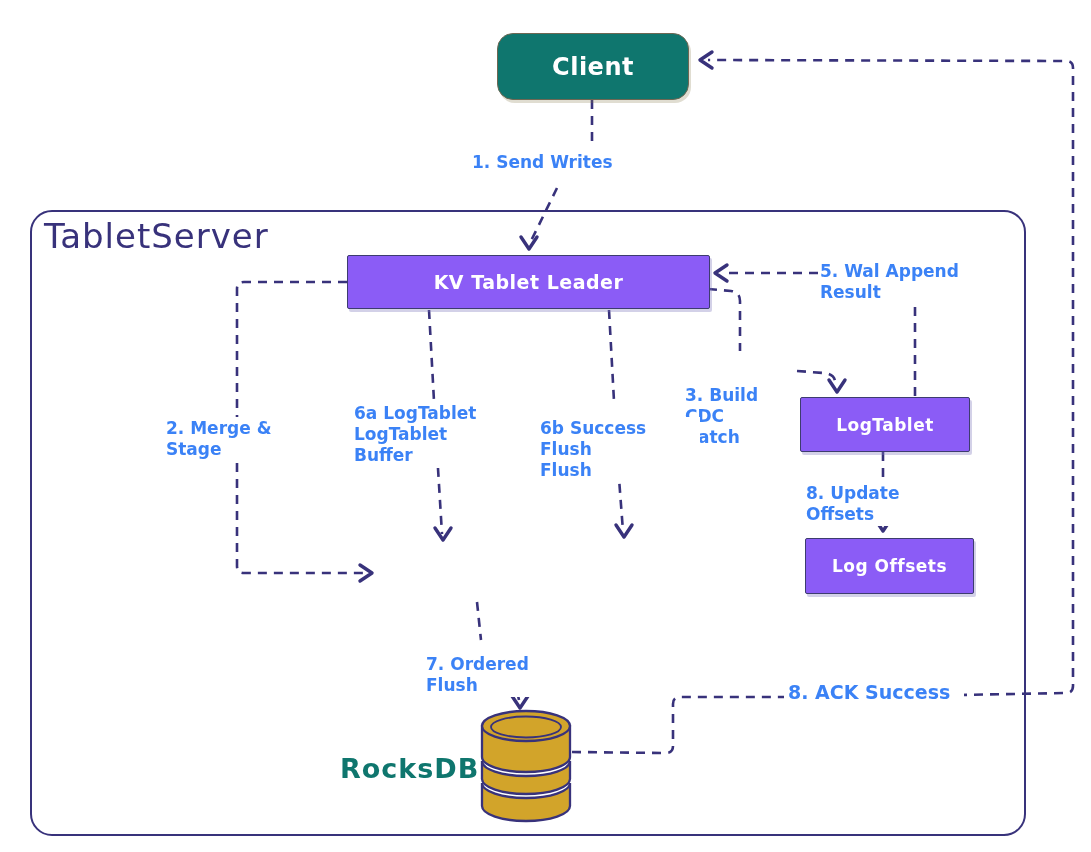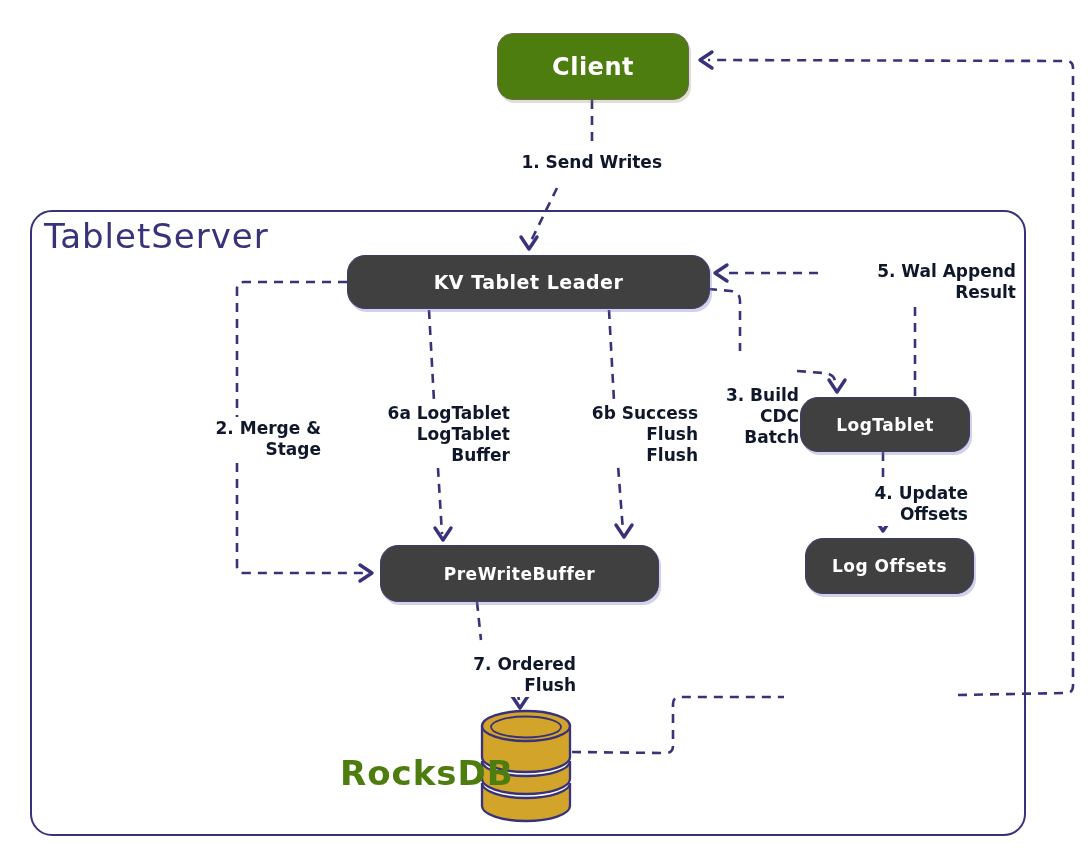--- a/index.html
+++ b/index.html
@@ -16,45 +16,45 @@
   
   svg.wires{position:absolute;left:0;top:0;z-index:2;}
   .wire{fill:none;stroke:#38327b;stroke-width:2.6;stroke-dasharray:9 7;}
   .head{fill:none;stroke:#38327b;stroke-width:3.4;stroke-linecap:round;stroke-linejoin:round;}
   .cyl{fill:#d2a42a;stroke:#38327b;stroke-width:2.3;}
   .cyl-inner{fill:none;stroke:#38327b;stroke-width:1.8;}
 
   
   .node{position:absolute;display:flex;align-items:center;justify-content:center;
         color:#ffffff;font-weight:700;z-index:4;letter-spacing:.5px;}
-  .node.cyan{background:#404040;border:1.6px solid #3d3c6f;border-radius:18px;
+  .node.cyan{background:#8b5cf6;border:1.6px solid #3d3c6f;border-radius:2px;
              box-shadow:2px 3px 0 rgba(130,124,190,.35);}
-  .node.gold{background:#4d7c0f;border:1.6px solid #6e6753;border-radius:16px;
+  .node.gold{background:#0f766e;border:1.6px solid #6e6753;border-radius:16px;
              box-shadow:2px 3px 0 rgba(130,120,70,.25);}
   .n-client{left:497px;top:33px;width:190px;height:65px;font-size:24px;}
   .n-kv{left:347px;top:255px;width:361px;height:52px;font-size:19px;}
   .n-logtab{left:800px;top:397px;width:168px;height:53px;font-size:17px;}
   .n-logoff{left:805px;top:538px;width:167px;height:54px;font-size:17px;}
   .n-pwb{left:380px;top:545px;width:277px;height:55px;font-size:17px;}
 
   
-  .elabel{position:absolute;z-index:3;background:#ffffff;text-align:right;
-          font-size:17px;font-weight:700;color:#0f172a;line-height:21px;padding:1px 2px;}
+  .elabel{position:absolute;z-index:3;background:#ffffff;text-align:left;
+          font-size:17px;font-weight:700;color:#3b82f6;line-height:21px;padding:1px 2px;}
   .l1{left:470px;top:151px;width:190px;}
   .l2{left:164px;top:417px;width:155px;}
   .l3{left:683px;top:348px;width:114px;margin-top:36px;}
   .l4{left:804px;top:482px;width:162px;}
   .l5{left:818px;top:260px;width:196px;}
   .l6a{left:352px;top:402px;width:156px;}
-  .l6b{left:538px;top:402px;width:158px;}
+  .l6b{left:538px;top:417px;width:158px;}
   .l7{left:424px;top:653px;width:150px;}
   .l8{left:786px;top:681px;width:174px;font-size:19px;}
 
   .rocks-label{position:absolute;left:340px;top:753px;width:138px;text-align:center;
-               font-size:34px;font-weight:700;color:#4d7c0f;z-index:3;letter-spacing:1px;}
+               font-size:27px;font-weight:700;color:#0f766e;z-index:3;letter-spacing:1px;}
 </style>
 </head>
 <body>
 
 <div class="stage">
 
   <div class="ts-box"></div>
   <div class="ts-title">TabletServer</div>
 
   <svg class="wires" width="1091" height="852" viewBox="0 0 1091 852">
@@ -120,43 +120,41 @@
       <ellipse class="cyl-inner" cx="526" cy="727" rx="35" ry="10.5"></ellipse>
     </g>
   </svg>
 
   <div class="elabel l1">1. Send Writes</div>
   <div class="elabel l2">2. Merge &amp; Stage</div>
   <div class="elabel l3">
     <div>3. Build CDC</div>
     <div>Batch</div>
   </div>
-  <div class="elabel l4">4. Update Offsets</div>
+  <div class="elabel l4">8. Update Offsets</div>
   <div class="elabel l5">5. Wal Append Result</div>
   <div class="elabel l6a">
     <div>6a LogTablet</div>
     <div>LogTablet Buffer</div>
   </div>
   <div class="elabel l6b">
     <div>6b Success Flush</div>
     <div>Flush</div>
   </div>
   <div class="elabel l7">7. Ordered Flush</div>
+  <div class="elabel l8">8. ACK Success</div>
 
   <div class="node gold n-client">
     <span>Client</span>
   </div>
   <div class="node cyan n-kv">
     <span>KV Tablet Leader</span>
   </div>
   <div class="node cyan n-logoff">
     <span>Log Offsets</span>
   </div>
   <div class="node cyan n-logtab">
     <span>LogTablet</span>
   </div>
-  <div class="node cyan n-pwb">
-    <span>PreWriteBuffer</span>
-  </div>
 
   <div class="rocks-label">RocksDB</div>
 
 </div>
 
 </body></html>

